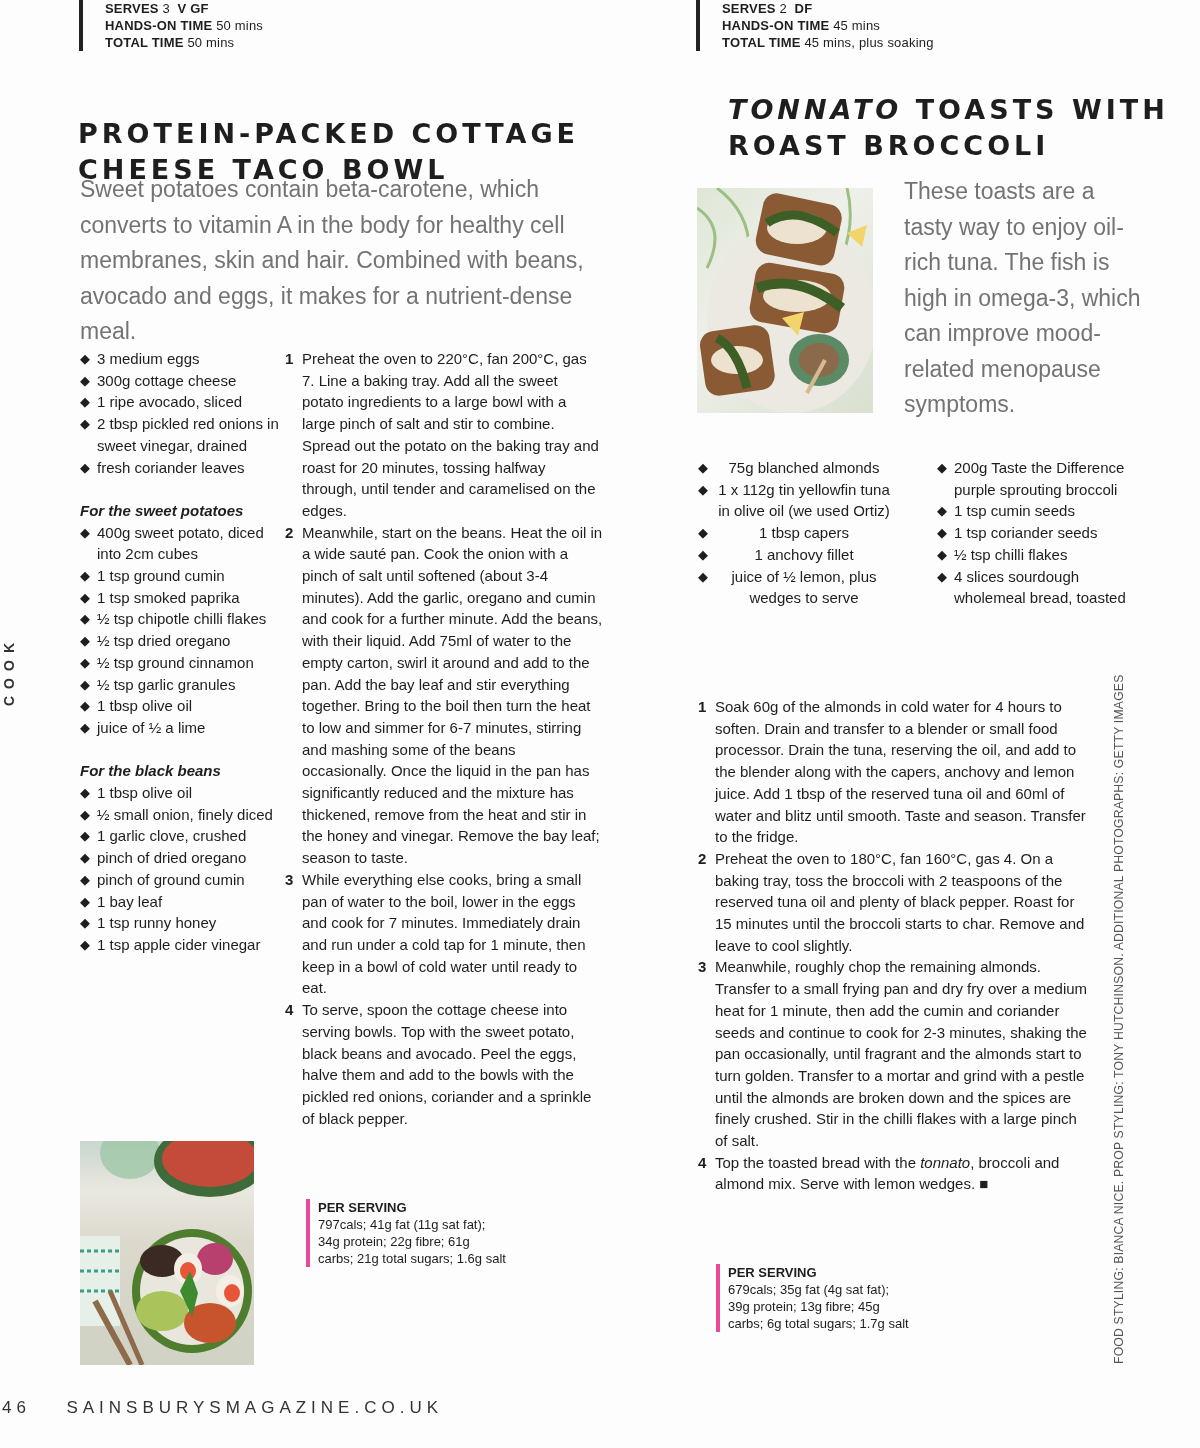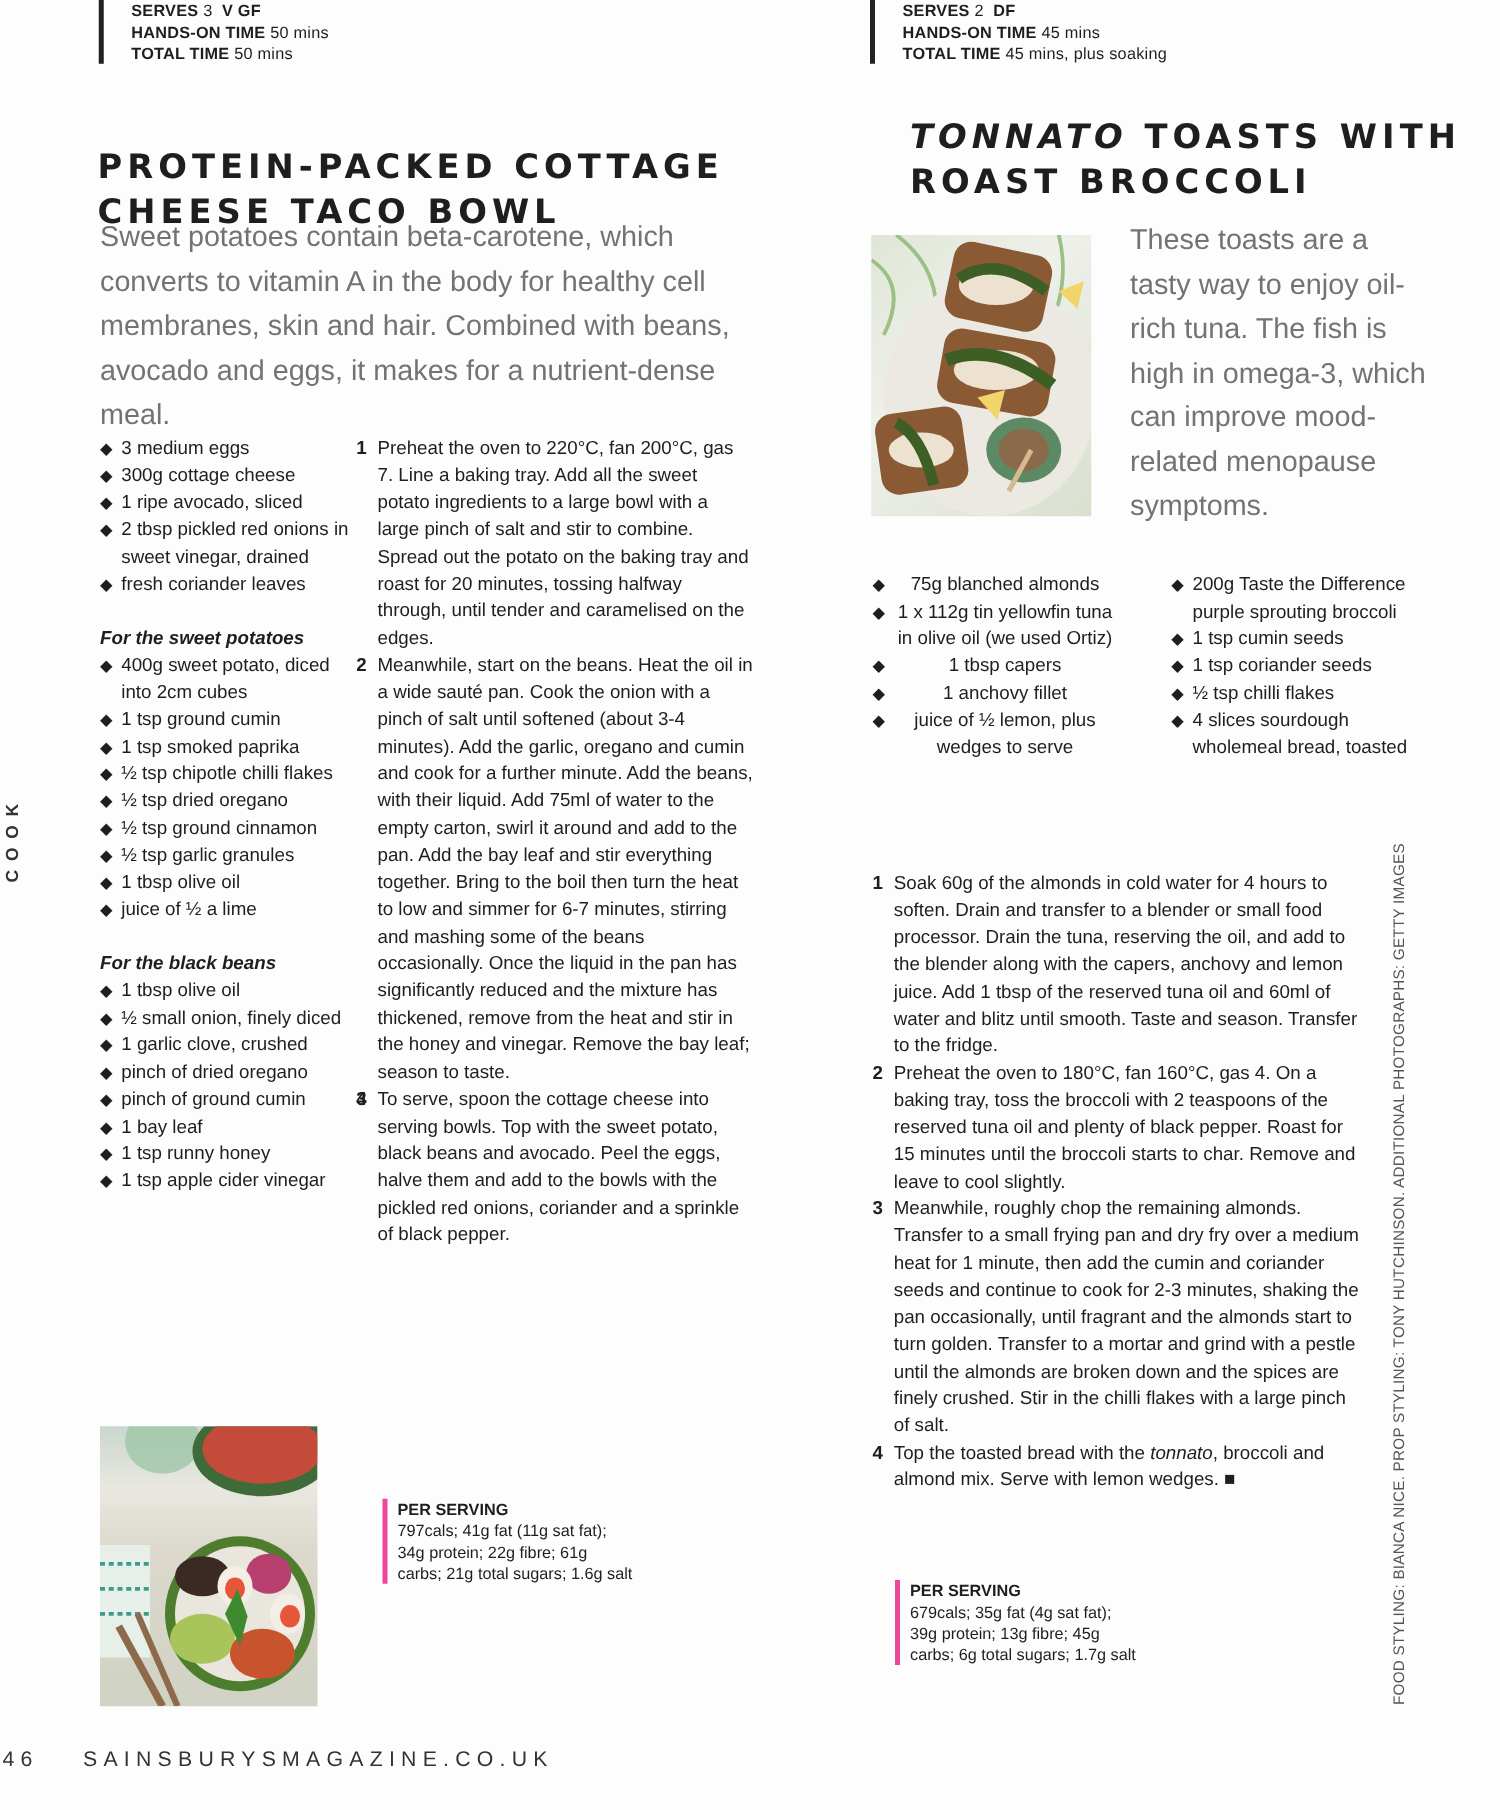--- a/index.html
+++ b/index.html
@@ -74,21 +74,21 @@
       <li>1 bay leaf</li>
       <li>1 tsp runny honey</li>
       <li>1 tsp apple cider vinegar</li>
     </ul>
 </div>
 
 <div class="abs" style="left:285px; top:348px; width:318px;">
   <ol class="method" id="r1-method">
       <li><span class="num">1</span><span>Preheat the oven to 220°C, fan 200°C, gas 7. Line a baking tray. Add all the sweet potato ingredients to a large bowl with a large pinch of salt and stir to combine. Spread out the potato on the baking tray and roast for 20 minutes, tossing halfway through, until tender and caramelised on the edges.</span></li>
       <li><span class="num">2</span><span>Meanwhile, start on the beans. Heat the oil in a wide sauté pan. Cook the onion with a pinch of salt until softened (about 3-4 minutes). Add the garlic, oregano and cumin and cook for a further minute. Add the beans, with their liquid. Add 75ml of water to the empty carton, swirl it around and add to the pan. Add the bay leaf and stir everything together. Bring to the boil then turn the heat to low and simmer for 6-7 minutes, stirring and mashing some of the beans occasionally. Once the liquid in the pan has significantly reduced and the mixture has thickened, remove from the heat and stir in the honey and vinegar. Remove the bay leaf; season to taste.</span></li>
-      <li><span class="num">3</span></li>
+      <li><span class="num">3</span><span>While everything else cooks, bring a small pan of water to the boil, lower in the eggs and cook for 7 minutes. Immediately drain and run under a cold tap for 1 minute, then keep in a bowl of cold water until ready to eat.</span></li>
       <li><span class="num">4</span><span>To serve, spoon the cottage cheese into serving bowls. Top with the sweet potato, black beans and avocado. Peel the eggs, halve them and add to the bowls with the pickled red onions, coriander and a sprinkle of black pepper.</span></li>
     </ol>
 </div>
 
 <div class="abs photo" style="left:80px; top:1141px; width:174px; height:224px; background:linear-gradient(180deg,#c9d6cf 0%,#e9e8e0 22%,#dcd8cc 45%,#cfd2c4 100%);">
   <svg width="174" height="224" viewBox="0 0 174 224">
     <ellipse cx="50" cy="12" rx="30" ry="26" fill="#9fc7a6" opacity="0.8"></ellipse>
     <ellipse cx="130" cy="20" rx="56" ry="36" fill="#3f6b3a"></ellipse>
     <ellipse cx="130" cy="18" rx="48" ry="28" fill="#c44b3a"></ellipse>
     <rect x="0" y="95" width="40" height="90" fill="#e7efe9"></rect>

